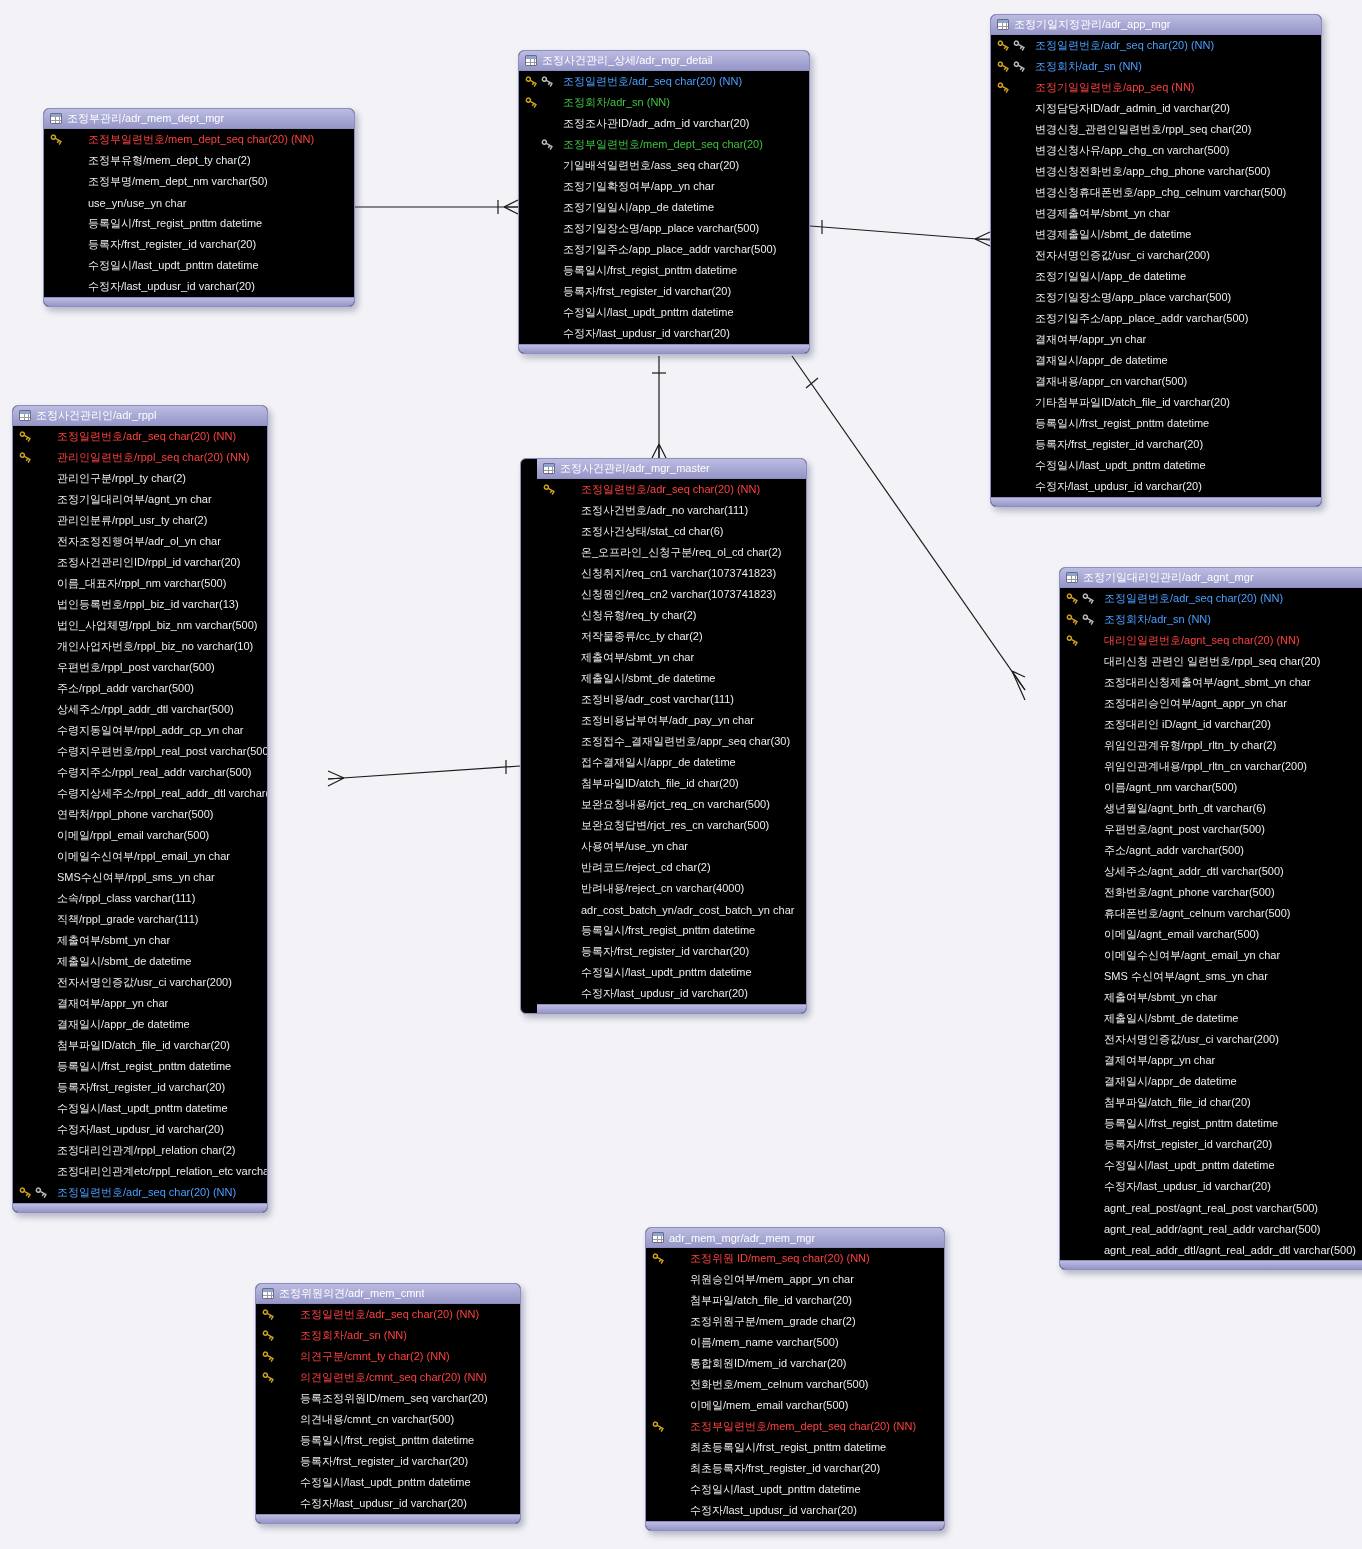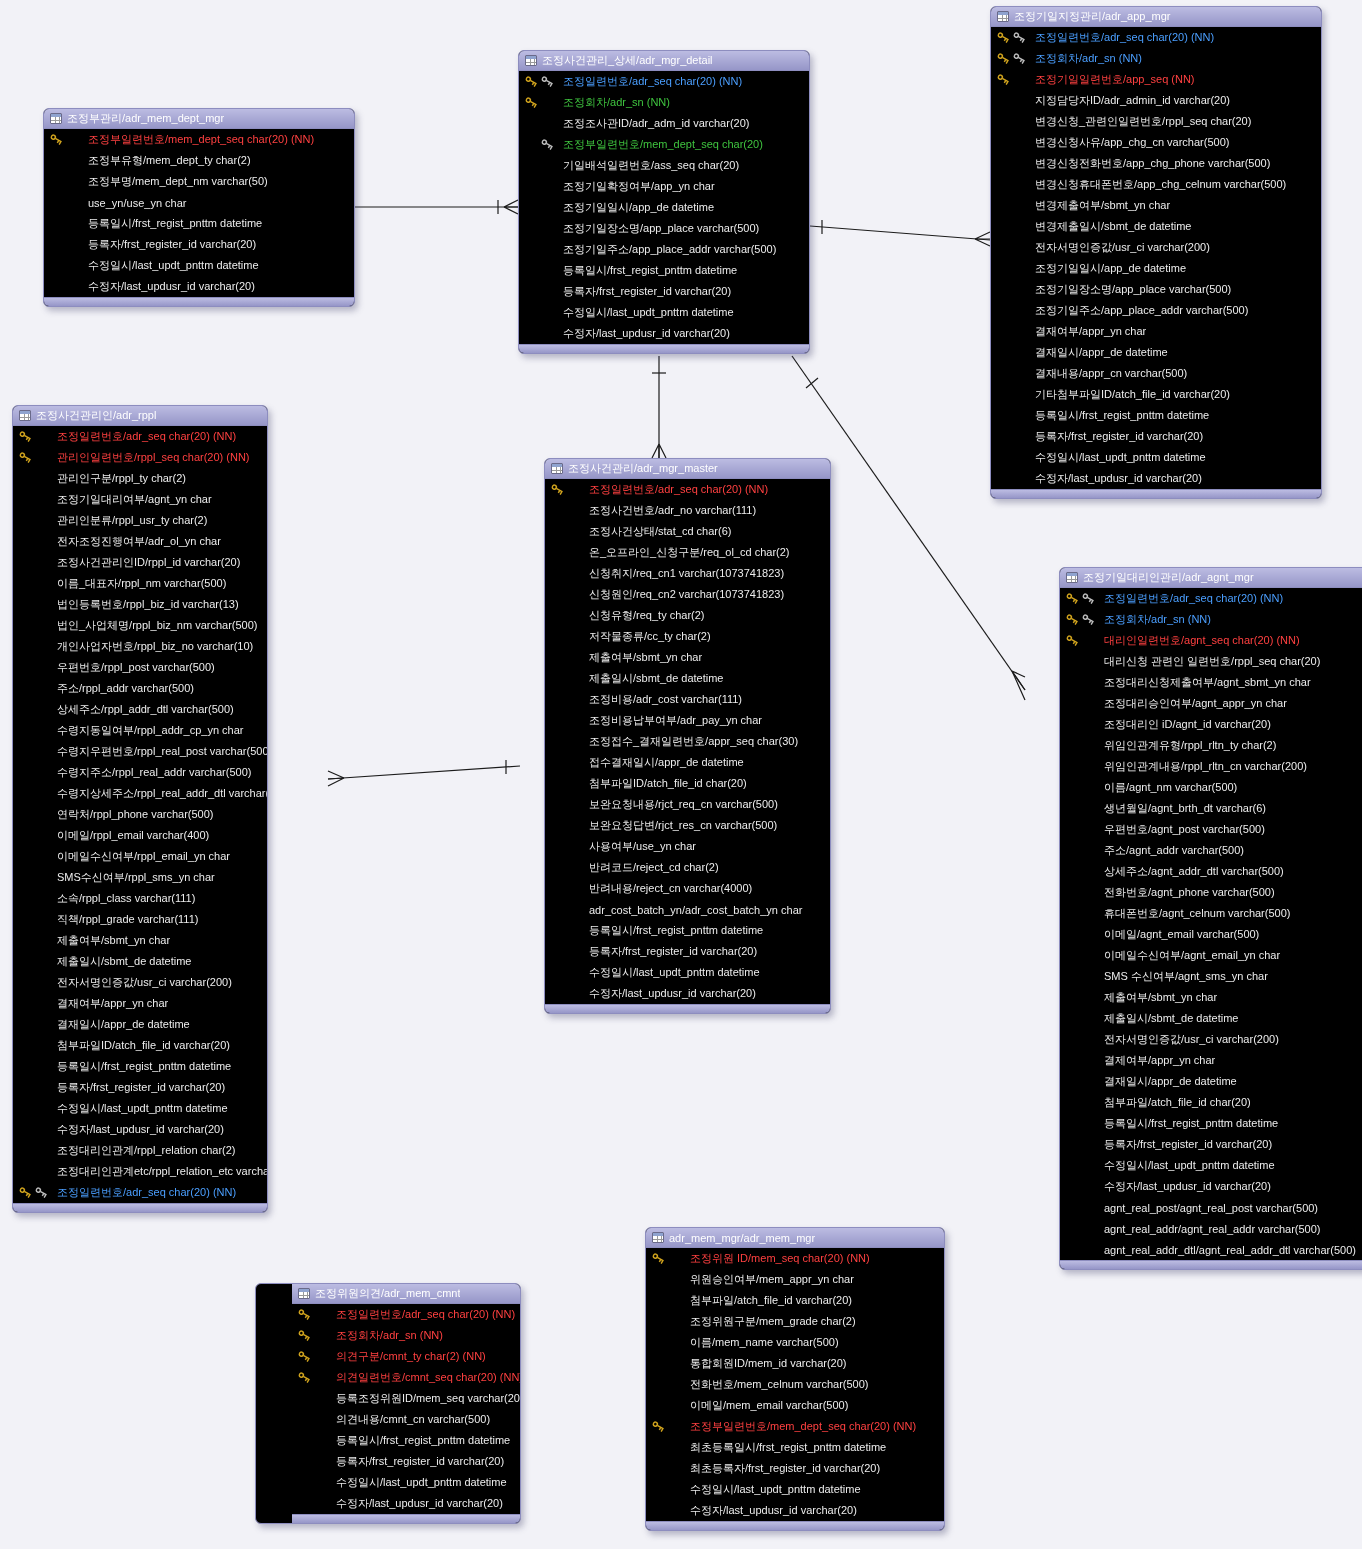--- a/index.html
+++ b/index.html
@@ -250,21 +250,21 @@
 
   <div class="t-row">
     <span class="keyslot"></span>
     <span class="keyslot"></span>
     <span class="f-label">수정자/last_updusr_id varchar(20)</span>
   </div>
 </div>
     <div class="t-footer"></div>
   </div>
 
-  <div class="table" style="left:990px;top:6px;width:332px;">
+  <div class="table" style="left:990px;top:14px;width:332px;">
     <div class="t-header">
       <span class="t-icon"></span>
       <span class="t-title">조정기일지정관리/adr_app_mgr</span>
     </div>
     <div class="t-body">
   <div class="t-row">
     <span class="keyslot on key-gold">
             <svg viewBox="0 0 16 9">
               <circle cx="3.5" cy="4.5" r="2.5" fill="none" stroke="currentColor" stroke-width="1.8"></circle>
               <path d="M6.2 4.5 H15.2 M11.3 4.5 V8.2 M14.2 4.5 V8.8" fill="none" stroke="currentColor" stroke-width="1.8"></path>
@@ -549,21 +549,21 @@
 
   <div class="t-row">
     <span class="keyslot"></span>
     <span class="keyslot"></span>
     <span class="f-label">연락처/rppl_phone varchar(500)</span>
   </div>
 
   <div class="t-row">
     <span class="keyslot"></span>
     <span class="keyslot"></span>
-    <span class="f-label">이메일/rppl_email varchar(400)</span>
+    <span class="f-label">이메일/rppl_email varchar(500)</span>
   </div>
 
   <div class="t-row">
     <span class="keyslot"></span>
     <span class="keyslot"></span>
     <span class="f-label">이메일수신여부/rppl_email_yn char</span>
   </div>
 
   <div class="t-row">
     <span class="keyslot"></span>
@@ -667,21 +667,21 @@
               <circle cx="3.5" cy="4.5" r="2.5" fill="none" stroke="currentColor" stroke-width="1.8"></circle>
               <path d="M6.2 4.5 H15.2 M11.3 4.5 V8.2 M14.2 4.5 V8.8" fill="none" stroke="currentColor" stroke-width="1.8"></path>
             </svg>
           </span>
     <span class="f-label c-blue">조정일련번호/adr_seq char(20) (NN)</span>
   </div>
 </div>
     <div class="t-footer"></div>
   </div>
 
-  <div class="table" style="left:544px;top:458px;width:287px;">
+  <div class="table" style="left:520px;top:458px;width:287px;padding-left:16px;">
     <div class="t-header">
       <span class="t-icon"></span>
       <span class="t-title">조정사건관리/adr_mgr_master</span>
     </div>
     <div class="t-body">
   <div class="t-row">
     <span class="keyslot on key-gold">
             <svg viewBox="0 0 16 9">
               <circle cx="3.5" cy="4.5" r="2.5" fill="none" stroke="currentColor" stroke-width="1.8"></circle>
               <path d="M6.2 4.5 H15.2 M11.3 4.5 V8.2 M14.2 4.5 V8.8" fill="none" stroke="currentColor" stroke-width="1.8"></path>
@@ -1057,21 +1057,21 @@
 
   <div class="t-row">
     <span class="keyslot"></span>
     <span class="keyslot"></span>
     <span class="f-label">agnt_real_addr_dtl/agnt_real_addr_dtl varchar(500)</span>
   </div>
 </div>
     <div class="t-footer"></div>
   </div>
 
-  <div class="table" style="left:255px;top:1283px;width:266px;padding-left:36px;">
+  <div class="table" style="left:255px;top:1283px;width:266px;">
     <div class="t-header">
       <span class="t-icon"></span>
       <span class="t-title">조정위원의견/adr_mem_cmnt</span>
     </div>
     <div class="t-body">
   <div class="t-row">
     <span class="keyslot on key-gold">
             <svg viewBox="0 0 16 9">
               <circle cx="3.5" cy="4.5" r="2.5" fill="none" stroke="currentColor" stroke-width="1.8"></circle>
               <path d="M6.2 4.5 H15.2 M11.3 4.5 V8.2 M14.2 4.5 V8.8" fill="none" stroke="currentColor" stroke-width="1.8"></path>

